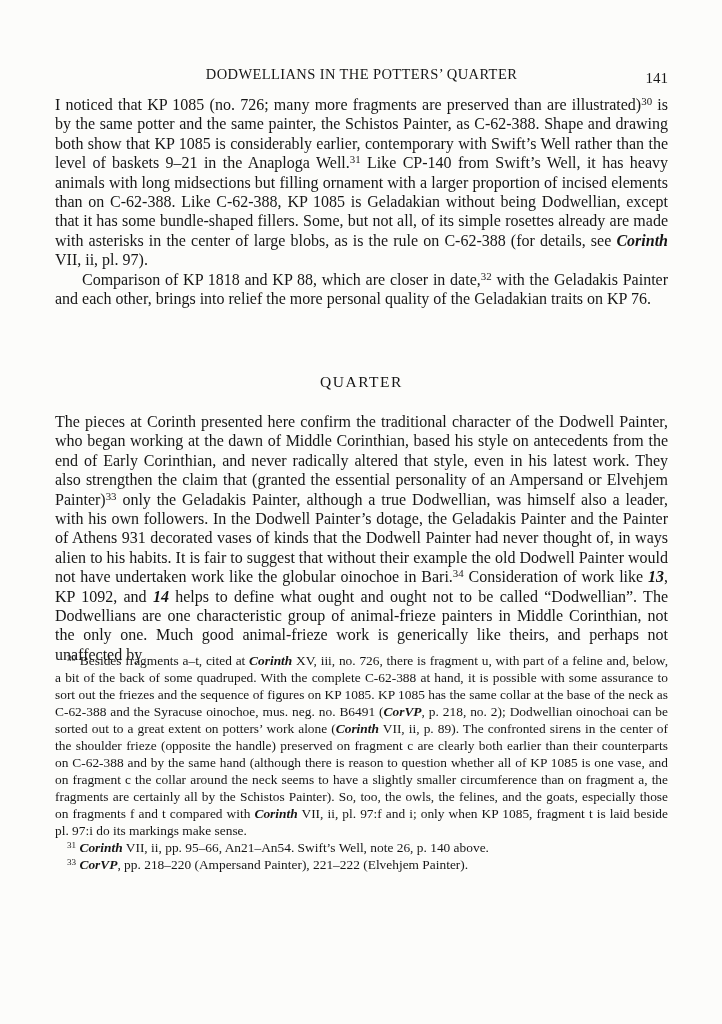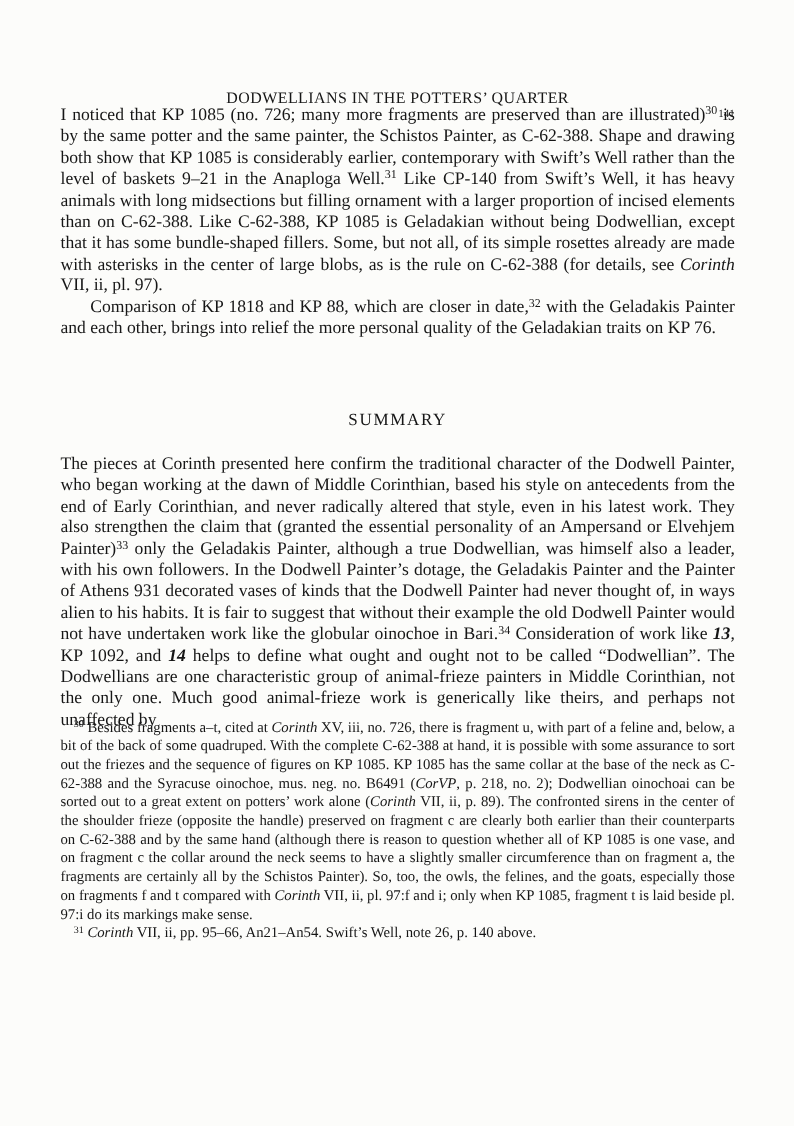--- a/index.html
+++ b/index.html
@@ -7,30 +7,30 @@
   body {
     position: relative;
     background: #fcfcfa;
     color: #161616;
     font-family: "Liberation Serif", "DejaVu Serif", serif;
     overflow: hidden;
   }
   .page { position: absolute; inset: 0; }
   .textblock { position: absolute; left: 55px; width: 613px; }
 
-  .header { top: 66px; height: 20px; margin-top: 16px; }
+  .header { top: 66px; height: 20px; }
   .header-title {
     text-align: center;
     font-size: 14.5px;
     letter-spacing: 0.4px;
   }
   .page-number {
     position: absolute;
-    right: 0; top: 16px;
-    font-size: 10px;
+    right: 0; top: 4px;
+    font-size: 15px;
   }
 
   .body-text {
     font-size: 16px;
     line-height: 19.4px;
     text-align: justify;
   }
   .pos-body1 { top: 95px; }
   .para-indent { text-indent: 27px; }
 
@@ -43,21 +43,21 @@
   .pos-summary { top: 412px; }
 
   .footnotes {
     top: 652px;
     font-size: 13.4px;
     line-height: 17px;
     text-align: justify;
   }
   .fn { text-indent: 12px; }
 
-  .it { font-style: italic; }
+  .it { font-style: italic; font-weight: bold; }
   .bd { font-weight: bold; font-style: italic; }
   sup.sup {
     font-size: 0.68em;
     line-height: 0;
     vertical-align: baseline;
     position: relative;
     top: -0.45em;
   }
 </style>
 </head>
@@ -68,24 +68,25 @@
   <div class="textblock header">
     <div class="header-title">DODWELLIANS IN THE POTTERS’ QUARTER</div>
     <div class="page-number">141</div>
   </div>
 
   <div class="textblock body-text pos-body1">
     <p><span>I noticed that KP 1085 (no. 726; many more fragments are preserved than are illustrated)</span><sup class="sup">30</sup><span> is by the same potter and the same painter, the Schistos Painter, as C-62-388.  Shape and drawing both show that KP 1085 is considerably earlier, contemporary with Swift’s Well rather than the level of baskets 9–21 in the Anaploga Well.</span><sup class="sup">31</sup><span>  Like CP-140 from Swift’s Well, it has heavy animals with long midsections but filling ornament with a larger proportion of incised elements than on C-62-388.  Like C-62-388, KP 1085 is Geladakian without being Dodwellian, except that it has some bundle-shaped fillers.  Some, but not all, of its simple rosettes already are made with asterisks in the center of large blobs, as is the rule on C-62-388 (for details, see </span><span class="it">Corinth</span><span> VII, ii, pl. 97).</span></p>
     <p class="para-indent"><span>Comparison of KP 1818 and KP 88, which are closer in date,</span><sup class="sup">32</sup><span> with the Geladakis Painter and each other, brings into relief the more personal quality of the Geladakian traits on KP 76.</span></p>
   </div>
 
-  <div class="textblock summary-heading">SUMMARY</div>
+  <div class="textblock summary-heading">QUARTER</div>
 
   <div class="textblock body-text pos-summary">
     <p><span>The pieces at Corinth presented here confirm the traditional character of the Dodwell Painter, who began working at the dawn of Middle Corinthian, based his style on antecedents from the end of Early Corinthian, and never radically altered that style, even in his latest work.  They also strengthen the claim that (granted the essential personality of an Ampersand or Elvehjem Painter)</span><sup class="sup">33</sup><span> only the Geladakis Painter, although a true Dodwellian, was himself also a leader, with his own followers.  In the Dodwell Painter’s dotage, the Geladakis Painter and the Painter of Athens 931 decorated vases of kinds that the Dodwell Painter had never thought of, in ways alien to his habits.  It is fair to suggest that without their example the old Dodwell Painter would not have undertaken work like the globular oinochoe in Bari.</span><sup class="sup">34</sup><span>  Consideration of work like </span><span class="bd">13</span><span>, KP 1092, and </span><span class="bd">14</span><span> helps to define what ought and ought not to be called “Dodwellian”.  The Dodwellians are one characteristic group of animal-frieze painters in Middle Corinthian, not the only one.  Much good animal-frieze work is generically like theirs, and perhaps not unaffected by</span></p>
   </div>
 
   <div class="textblock footnotes">
     <p class="fn"><sup class="sup">30</sup><span> Besides fragments a–t, cited at </span><span class="it">Corinth</span><span> XV, iii, no. 726, there is fragment u, with part of a feline and, below, a bit of the back of some quadruped.  With the complete C-62-388 at hand, it is possible with some assurance to sort out the friezes and the sequence of figures on KP 1085.  KP 1085 has the same collar at the base of the neck as C-62-388 and the Syracuse oinochoe, mus. neg. no. B6491 (</span><span class="it">CorVP</span><span>, p. 218, no. 2); Dodwellian oinochoai can be sorted out to a great extent on potters’ work alone (</span><span class="it">Corinth</span><span> VII, ii, p. 89).  The confronted sirens in the center of the shoulder frieze (opposite the handle) preserved on fragment c are clearly both earlier than their counterparts on C-62-388 and by the same hand (although there is reason to question whether all of KP 1085 is one vase, and on fragment c the collar around the neck seems to have a slightly smaller circumference than on fragment a, the fragments are certainly all by the Schistos Painter).  So, too, the owls, the felines, and the goats, especially those on fragments f and t compared with </span><span class="it">Corinth</span><span> VII, ii, pl. 97:f and i; only when KP 1085, fragment t is laid beside pl. 97:i do its markings make sense.</span></p>
     <p class="fn"><sup class="sup">31</sup><span> </span><span class="it">Corinth</span><span> VII, ii, pp. 95–66, An21–An54.  Swift’s Well, note 26, p. 140 above.</span></p>
+    <p class="fn"><sup class="sup">33</sup><span> </span><span class="it">CorVP</span><span>, pp. 218–220 (Ampersand Painter), 221–222 (Elvehjem Painter).</span></p>
   </div>
 
 </div>
 
 </body></html>

